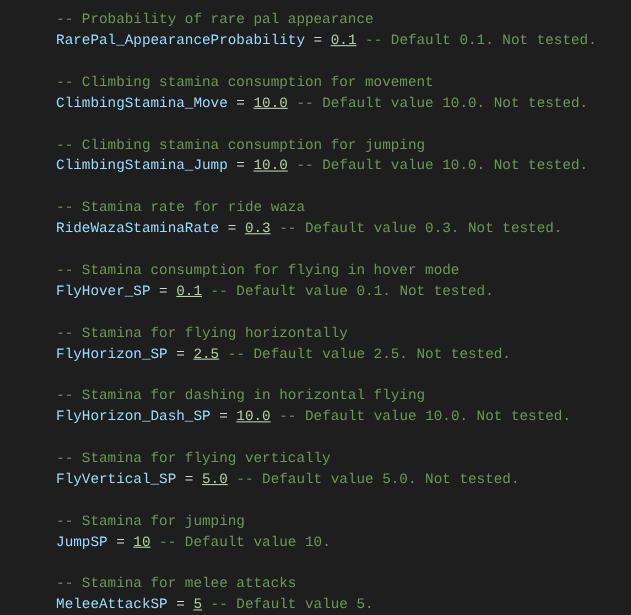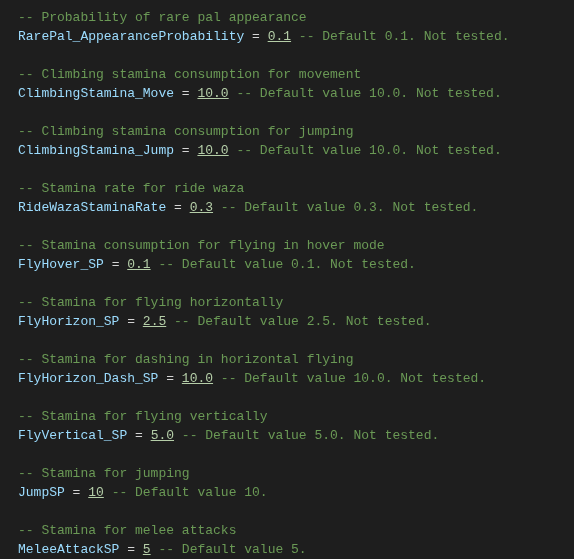--- a/index.html
+++ b/index.html
@@ -15,18 +15,18 @@
     font-size: 13px;
     line-height: 19px;
     color: #d4d4d4;
     padding: 8px 0 8px 18px;
     white-space: pre;
   }
   .comment { color: #6a9955; }
   .ident   { color: #9cdcfe; font-family: Liberation Mono, monospace; }
   .op      { color: #d4d4d4; }
   .num     { color: #b5cea8; text-decoration: underline; }
-  .line    { display: block; }
+  .line    { display: block; margin-left: 33px; }
 </style>
 </head>
 <body>
 
 <div class="code-area" id="code-root"><span class="line"><span class="comment">-- Probability of rare pal appearance</span></span><span class="line"><span class="ident">RarePal_AppearanceProbability</span><span class="op"> = </span><span class="num">0.1</span><span class="comment"> -- Default 0.1. Not tested.</span></span><span class="line">&nbsp;</span><span class="line"><span class="comment">-- Climbing stamina consumption for movement</span></span><span class="line"><span class="ident">ClimbingStamina_Move</span><span class="op"> = </span><span class="num">10.0</span><span class="comment"> -- Default value 10.0. Not tested.</span></span><span class="line">&nbsp;</span><span class="line"><span class="comment">-- Climbing stamina consumption for jumping</span></span><span class="line"><span class="ident">ClimbingStamina_Jump</span><span class="op"> = </span><span class="num">10.0</span><span class="comment"> -- Default value 10.0. Not tested.</span></span><span class="line">&nbsp;</span><span class="line"><span class="comment">-- Stamina rate for ride waza</span></span><span class="line"><span class="ident">RideWazaStaminaRate</span><span class="op"> = </span><span class="num">0.3</span><span class="comment"> -- Default value 0.3. Not tested.</span></span><span class="line">&nbsp;</span><span class="line"><span class="comment">-- Stamina consumption for flying in hover mode</span></span><span class="line"><span class="ident">FlyHover_SP</span><span class="op"> = </span><span class="num">0.1</span><span class="comment"> -- Default value 0.1. Not tested.</span></span><span class="line">&nbsp;</span><span class="line"><span class="comment">-- Stamina for flying horizontally</span></span><span class="line"><span class="ident">FlyHorizon_SP</span><span class="op"> = </span><span class="num">2.5</span><span class="comment"> -- Default value 2.5. Not tested.</span></span><span class="line">&nbsp;</span><span class="line"><span class="comment">-- Stamina for dashing in horizontal flying</span></span><span class="line"><span class="ident">FlyHorizon_Dash_SP</span><span class="op"> = </span><span class="num">10.0</span><span class="comment"> -- Default value 10.0. Not tested.</span></span><span class="line">&nbsp;</span><span class="line"><span class="comment">-- Stamina for flying vertically</span></span><span class="line"><span class="ident">FlyVertical_SP</span><span class="op"> = </span><span class="num">5.0</span><span class="comment"> -- Default value 5.0. Not tested.</span></span><span class="line">&nbsp;</span><span class="line"><span class="comment">-- Stamina for jumping</span></span><span class="line"><span class="ident">JumpSP</span><span class="op"> = </span><span class="num">10</span><span class="comment"> -- Default value 10.</span></span><span class="line">&nbsp;</span><span class="line"><span class="comment">-- Stamina for melee attacks</span></span><span class="line"><span class="ident">MeleeAttackSP</span><span class="op"> = </span><span class="num">5</span><span class="comment"> -- Default value 5.</span></span></div>
 
 </body></html>

